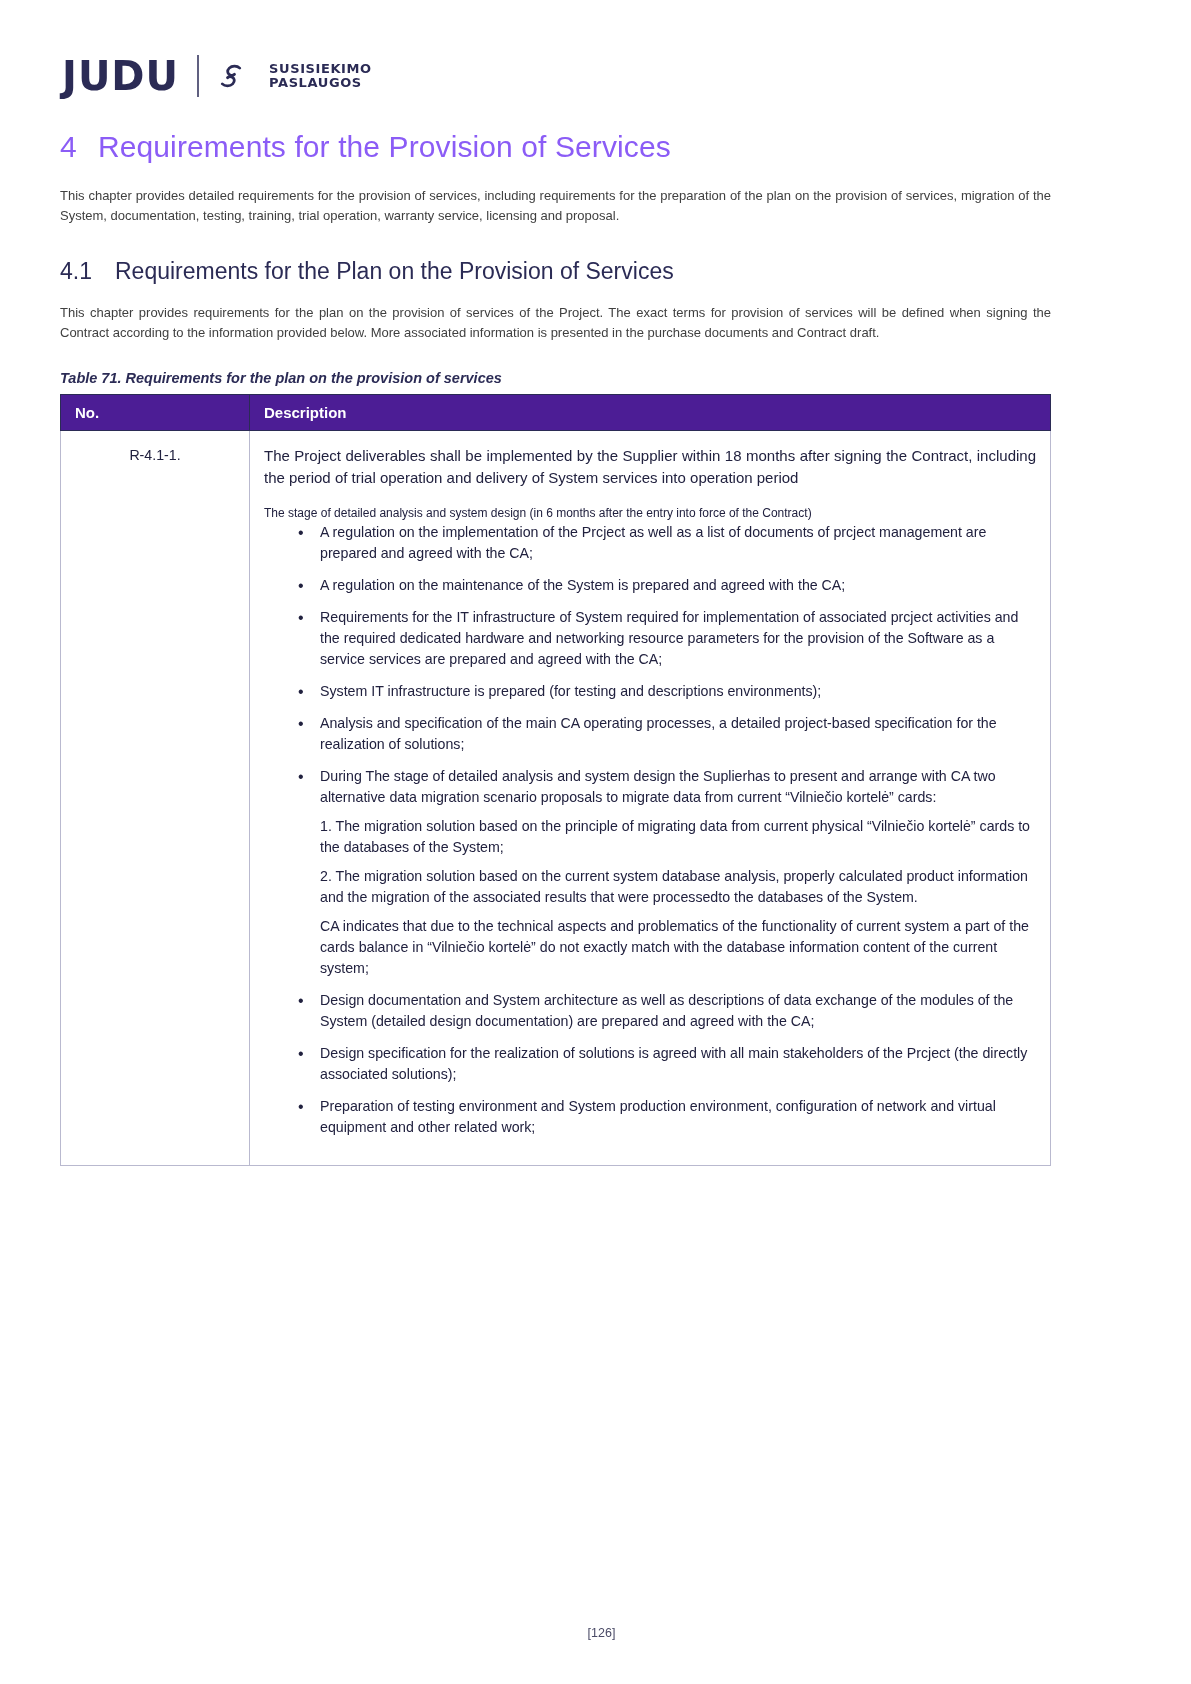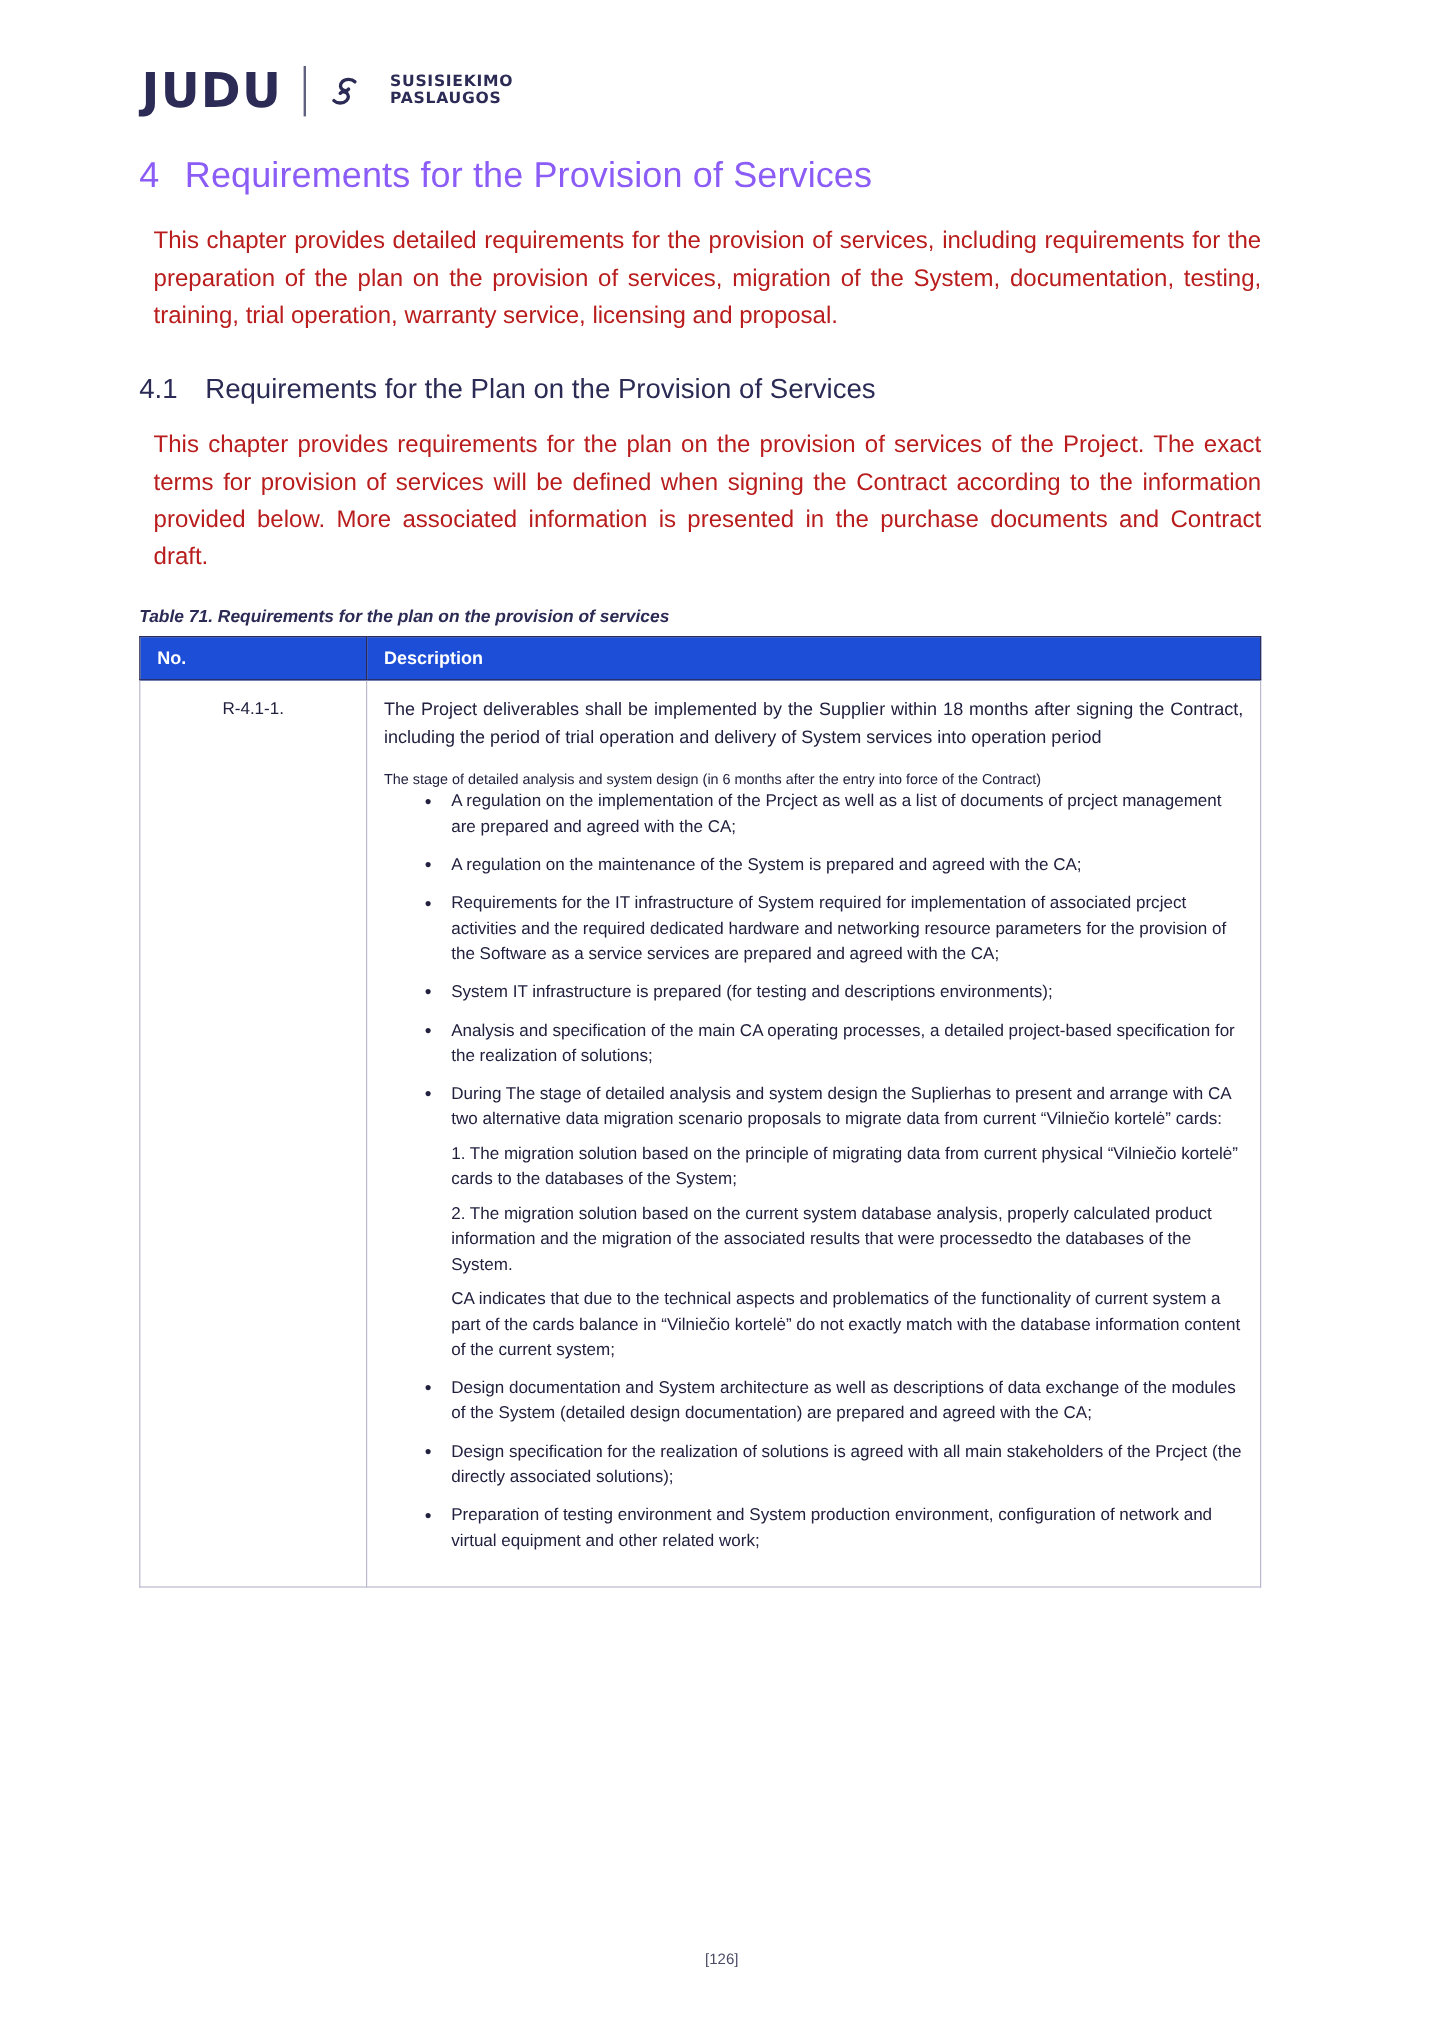--- a/index.html
+++ b/index.html
@@ -11,21 +11,21 @@
     width: 1191px;
     min-height: 1684px;
     font-family: "Liberation Sans", sans-serif;
     color: #1d1d3a;
     position: relative;
   }
   .page {
     width: 1191px;
     min-height: 1684px;
     box-sizing: border-box;
-    padding: 46px 140px 40px 116px;
+    padding: 46px 140px 40px 60px;
     position: relative;
   }
 
   
   .logo-row {
     display: flex;
     align-items: center;
     gap: 18px;
     height: 60px;
     margin-bottom: 24px;
@@ -81,43 +81,43 @@
     font-weight: 400;
     color: #2b2b55;
     margin: 32px 0 18px 0;
   }
   h2.section .num {
     display: inline-block;
     min-width: 55px;
   }
 
   p.body {
-    font-size: 20px;
+    font-size: 13px;
     line-height: 1.55;
     text-align: justify;
-    color: #b91c1c;
-    margin: 0 0 12px 12px;
+    color: #404040;
+    margin: 0 0 12px 0;
   }
 
   .table-caption {
     font-size: 14.5px;
     font-weight: 700;
     font-style: italic;
     color: #2b2b55;
     margin: 26px 0 8px 0;
   }
 
   
   table.req {
     width: 100%;
     border-collapse: collapse;
     table-layout: fixed;
   }
   table.req th {
-    background: #1d4ed8;
+    background: #4c1d95;
     color: #ffffff;
     font-size: 15px;
     font-weight: 700;
     text-align: left;
     padding: 9px 14px;
     border: 1px solid #2b2b55;
   }
   table.req th.col-no { width: 160px; }
   table.req td {
     border: 1px solid #b9b9cf;

